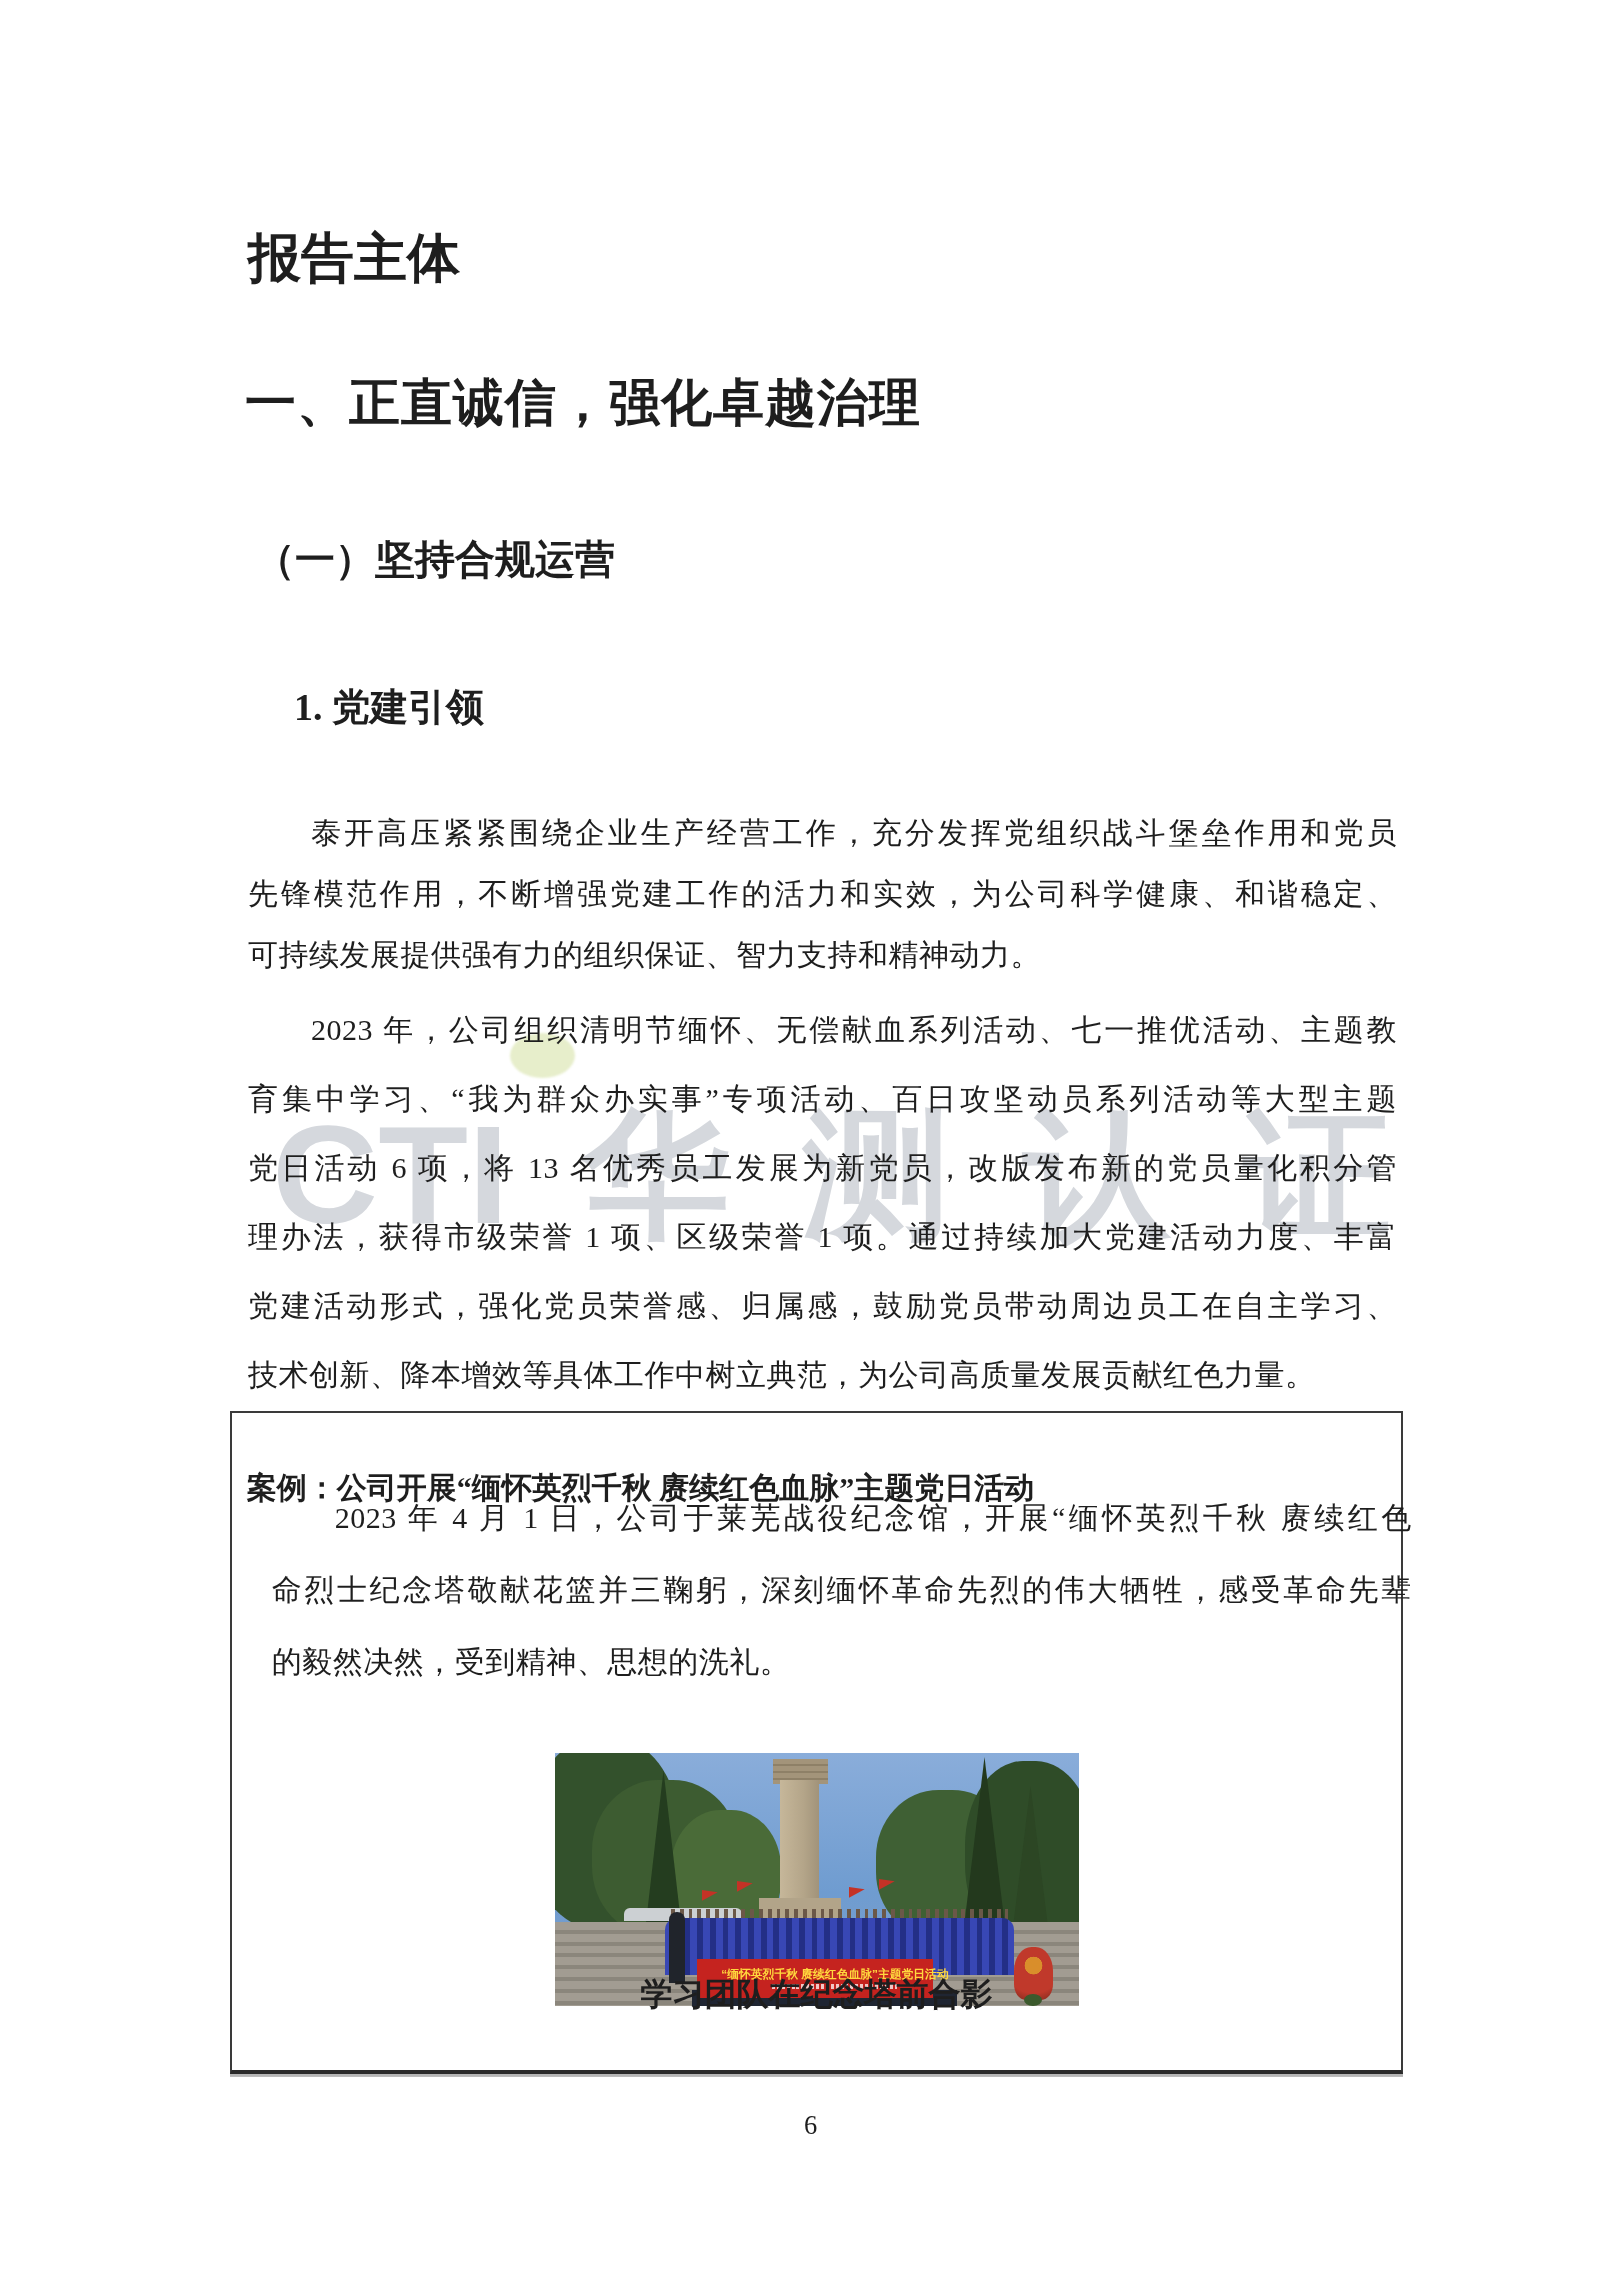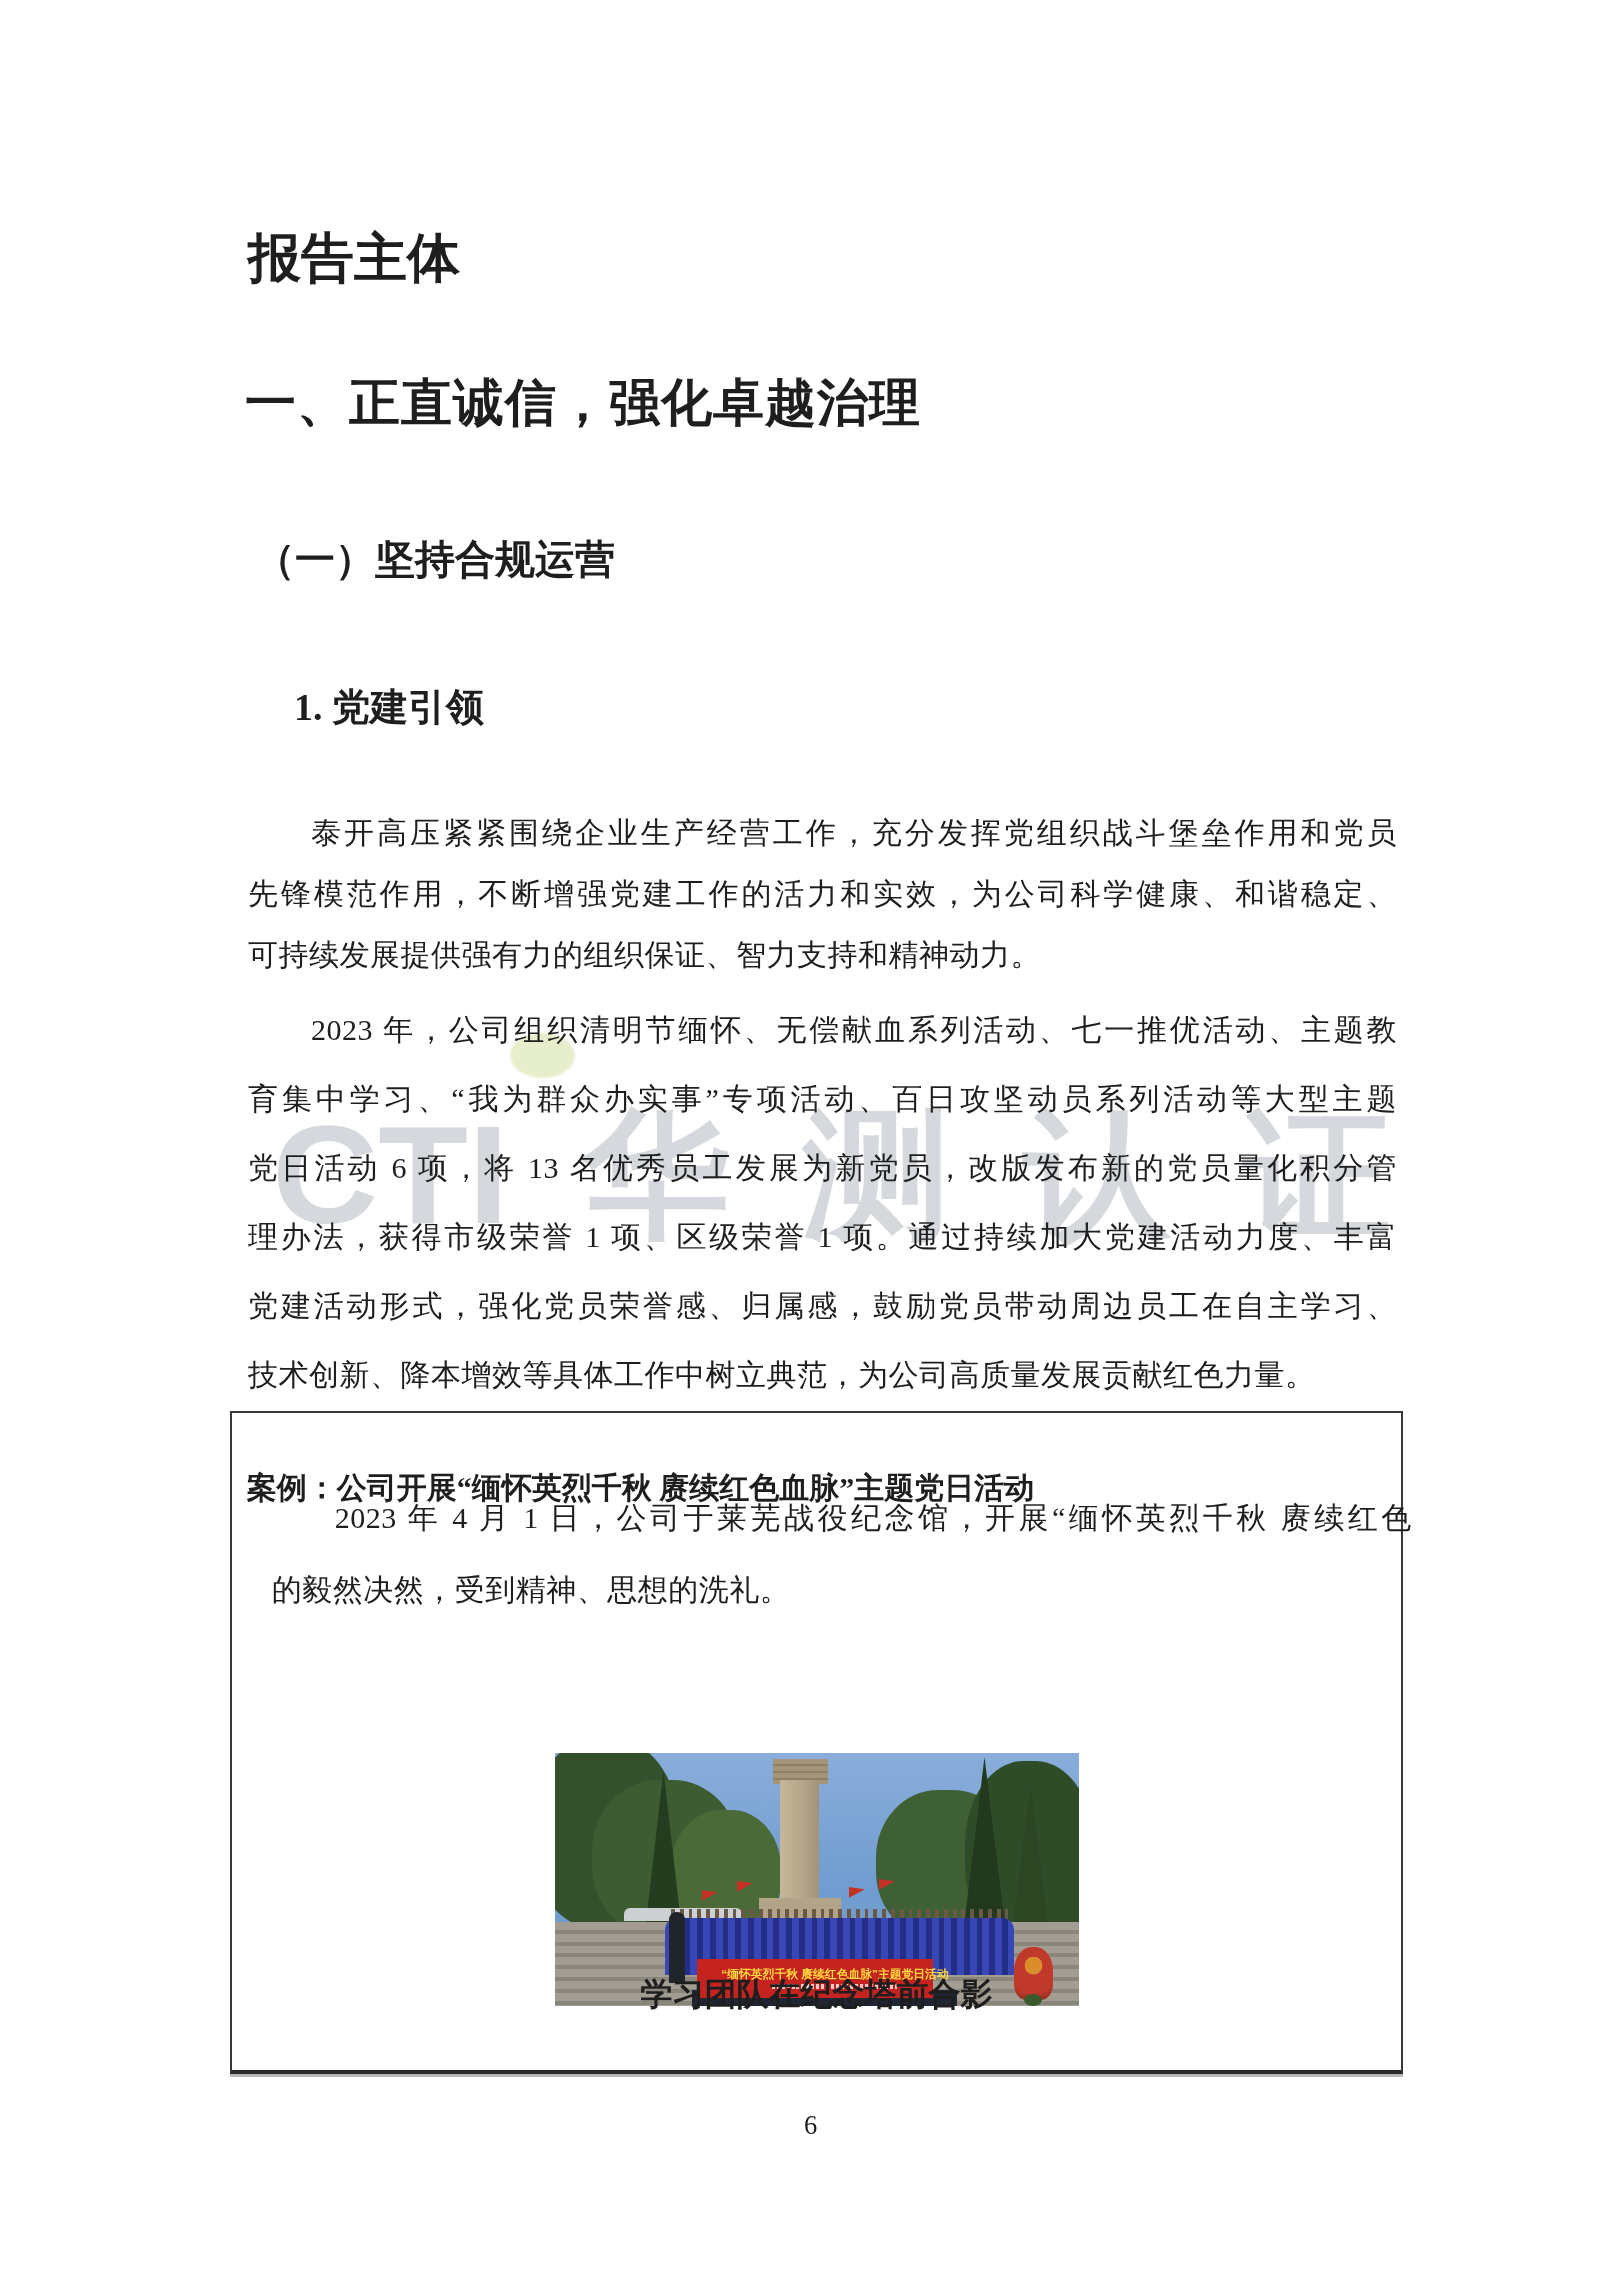--- a/index.html
+++ b/index.html
@@ -110,20 +110,21 @@
     <div class="line jline">党日活动 6 项，将 13 名优秀员工发展为新党员，改版发布新的党员量化积分管</div>
     <div class="line jline">理办法，获得市级荣誉 1 项、区级荣誉 1 项。通过持续加大党建活动力度、丰富</div>
     <div class="line jline">党建活动形式，强化党员荣誉感、归属感，鼓励党员带动周边员工在自主学习、</div>
     <div class="line">技术创新、降本增效等具体工作中树立典范，为公司高质量发展贡献红色力量。</div>
   </div>
 
   <div class="casebox">
     <div class="case-title">案例：公司开展“缅怀英烈千秋 赓续红色血脉”主题党日活动</div>
     <div class="case-body">
       <div class="line jline indent">2023 年 4 月 1 日，公司于莱芜战役纪念馆，开展“缅怀英烈千秋 赓续红色</div>
+      <div class="line jline">命烈士纪念塔敬献花篮并三鞠躬，深刻缅怀革命先烈的伟大牺牲，感受革命先辈</div>
       <div class="line">的毅然决然，受到精神、思想的洗礼。</div>
     </div>
 
     <div class="photo">
 
       <div class="blob" style="left:-24.5px;top:-14.7px;width:147px;height:191px;background:#33512c;"></div>
       <div class="blob" style="left:37px;top:27.4px;width:147px;height:157px;background:#3d5c31;"></div>
       <div class="blob" style="left:116px;top:57px;width:110px;height:129px;background:#4a6b38;"></div>
       <div class="cone" style="left:90px;top:17.6px;width:37px;height:161px;background:#243d1f;"></div>
 

